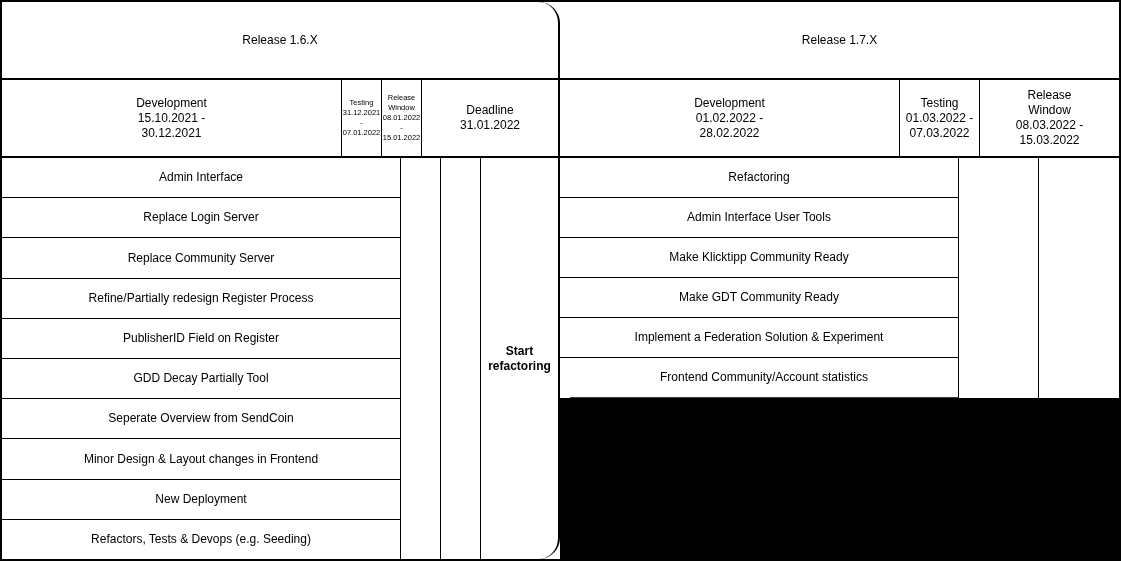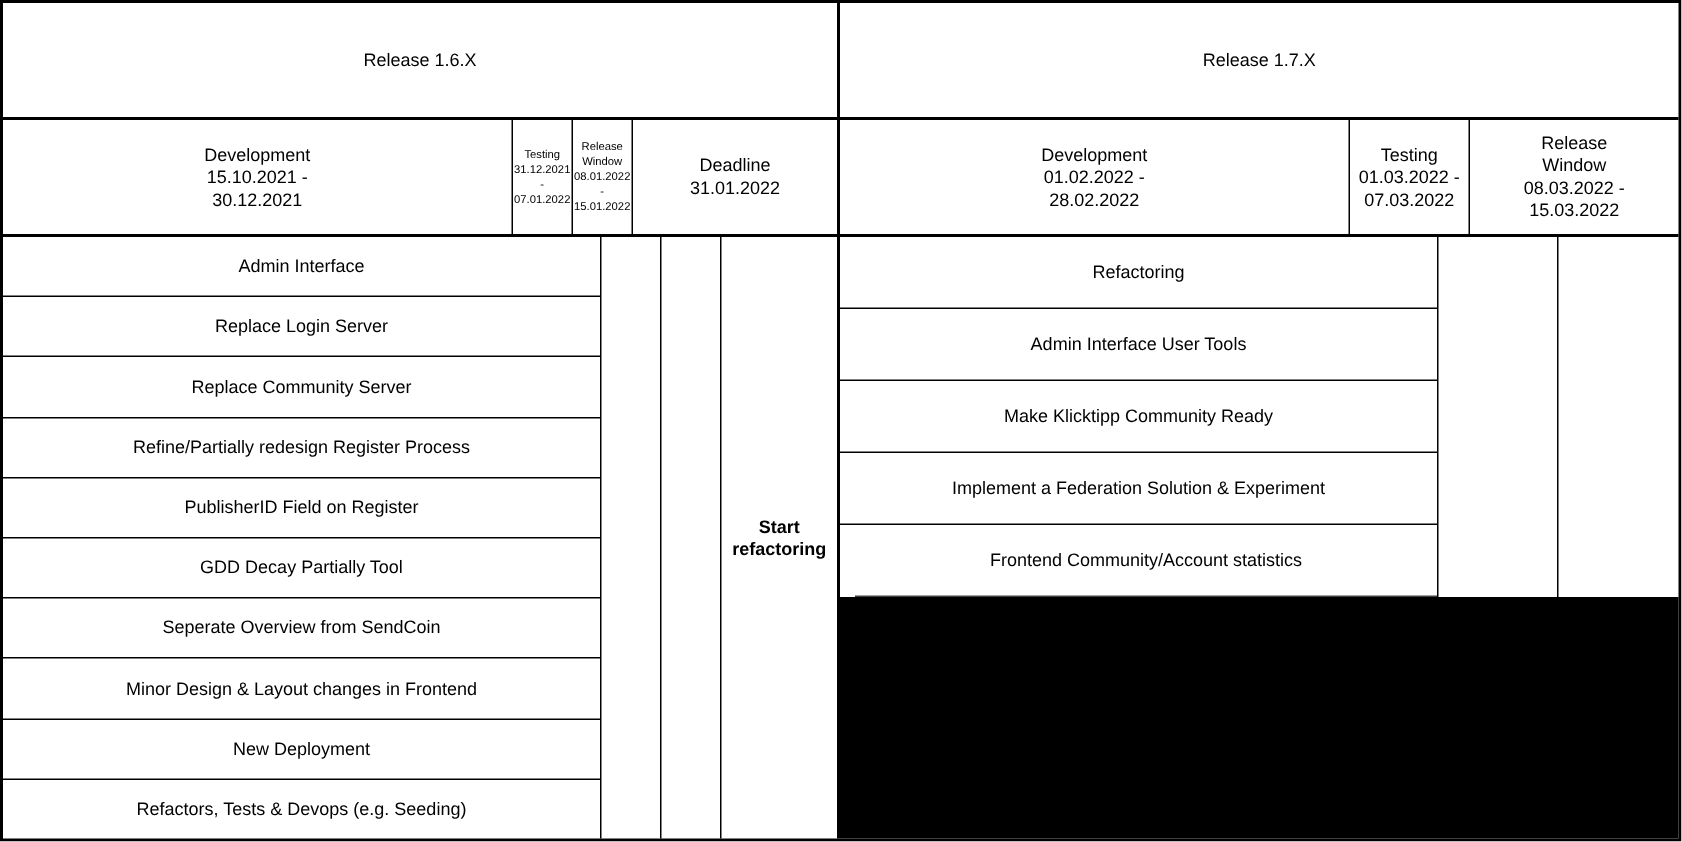--- a/index.html
+++ b/index.html
@@ -12,21 +12,21 @@
     position: relative;
     width: 1121px;
     height: 561px;
     background: #ffffff;
     border: 2px solid #000000;
     display: flex;
     font-size: 12px;
     line-height: 1.25;
   }
   .section { display: flex; flex-direction: column; min-height: 0; }
-  .section-left { width: 558px; border-right: 2px solid #000000; }
+  .section-left { width: 558px; border-right: 2px solid #000000; border-radius: 21px; }
   .section-right { flex: 1; }
 
   .cell {
     display: flex;
     align-items: center;
     justify-content: center;
     text-align: center;
     white-space: pre-line;
     overflow: visible;
   }
@@ -143,20 +143,21 @@
 08.03.2022 -
 15.03.2022</div>
     </div>
 
     <div class="right-body">
       <div class="right-task-area">
         <div class="tasks-col">
           <div class="task-cell">Refactoring</div>
           <div class="task-cell">Admin Interface User Tools</div>
           <div class="task-cell">Make Klicktipp Community Ready</div>
+          <div class="task-cell">Make GDT Community Ready</div>
           <div class="task-cell">Implement a Federation Solution &amp; Experiment</div>
           <div class="task-cell">Frontend Community/Account statistics</div>
         </div>
         <div class="cell col-test-wide empty-tall"></div>
         <div class="cell col-rw-wide empty-tall"></div>
       </div>
       <div class="redacted-block"></div>
     </div>
   </div>
 

